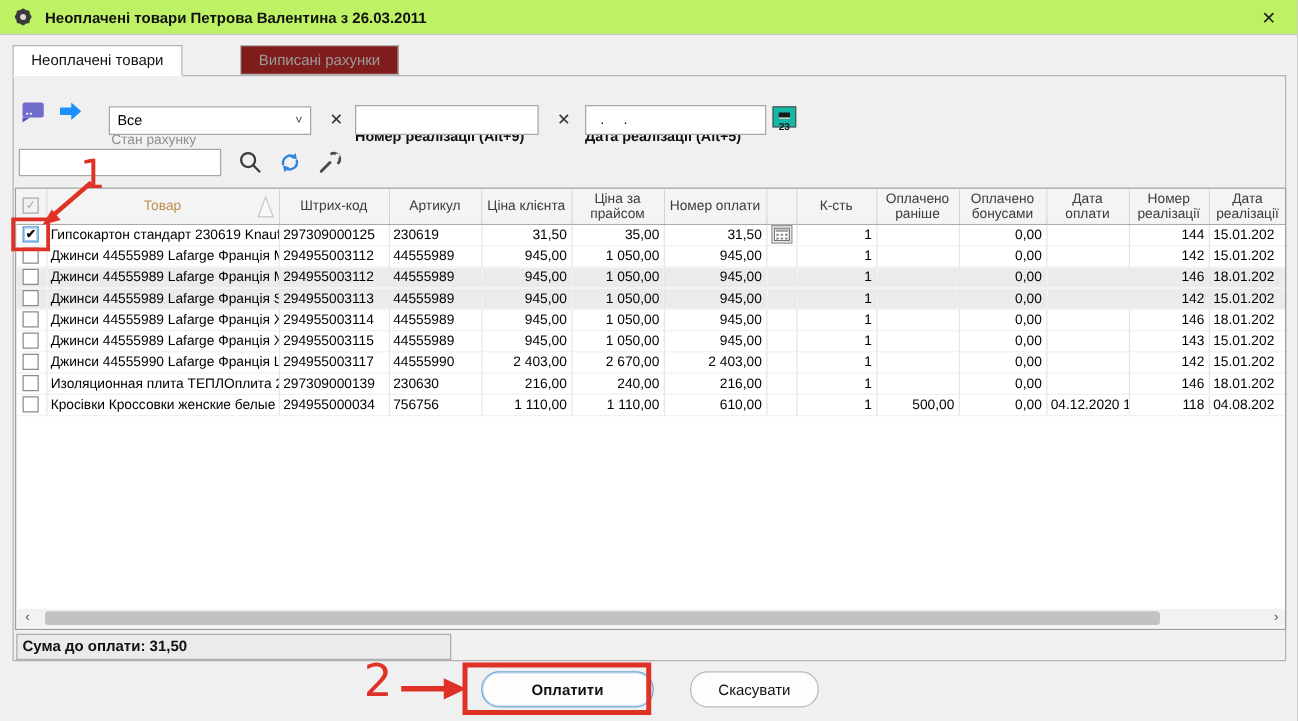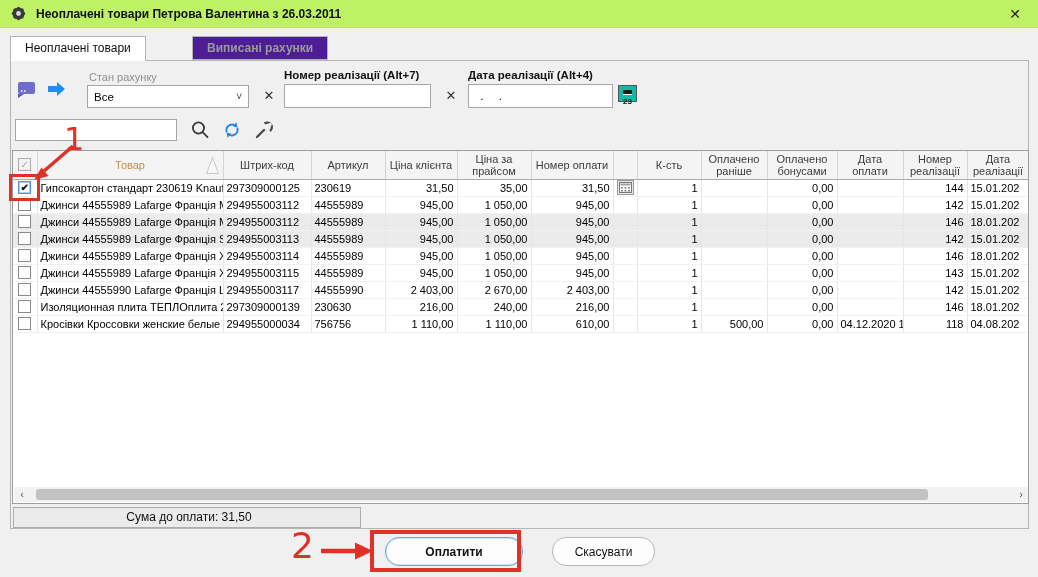--- a/index.html
+++ b/index.html
@@ -24,33 +24,33 @@
     position:absolute; right:14px; top:5px; width:18px; height:18px;
     font-size:14px; color:#222; text-align:center; line-height:18px; cursor:default;
   }
 
   
   .tab {
     position:absolute; top:36px; height:24px; line-height:22px;
     padding:0 14px; font-size:12px; border:1px solid #b4b4b4;
   }
   .tab.active { left:10px; background:#fff; color:#111; border-bottom-color:#fff; z-index:3; height:25px; }
-  .tab.inactive { left:192px; background:#4c1d95; color:#9b9b9b;font-weight:bold; }
+  .tab.inactive { left:192px; background:#7f1d1d; color:#9b9b9b; }
 
   
   .tabpage {
     position:absolute; left:10px; top:60px; width:1019px; height:469px;
     background:#f0f0f0; border:1px solid #b4b4b4; z-index:1;
   }
   .tp { position:absolute; }
 
   .icon-doc { left:5px; top:19px; width:21px; height:18px; }
   .icon-arrow { left:35px; top:19px; width:21px; height:18px; }
 
-  .lbl { font-size:11px; color:#111; white-space:nowrap; }
+  .lbl { font-size:11px; color:#111; white-space:nowrap;margin-top:35px; }
   .lbl.gray { color:#8f8f8f; }
   .lbl.bold { font-weight:bold; font-size:11.5px; }
 
   .combo {
     left:76px; top:24px; width:162px; height:23px;
     background:#fff; border:1px solid #a6a6a6; font-size:11.5px;
     display:flex; align-items:center; padding:0 6px;
   }
   .combo .chev { margin-left:auto; color:#444; font-size:10px; }
 
@@ -126,22 +126,22 @@
   .hs-arrow { width:16px; text-align:center; color:#555; font-size:11px; line-height:15px; }
   .hs-right { position:absolute; right:0; }
   .hs-thumb {
     position:absolute; left:22px; width:892px; top:2px; height:11px;
     background:#c2c2c2; border-radius:3px;
   }
 
   
   .status {
     position:absolute; top:446px; height:21px; background:#ebebeb;
-    border:1px solid #adadad; font-size:12px; font-weight:normal;
-    line-height:19px; padding-left:4px; color:#111;text-align:center;
+    border:1px solid #adadad; font-size:12px; font-weight:bold;
+    line-height:19px; padding-left:4px; color:#111;
   }
   .st-1 { left:2px; width:348px; }
   .st-2 { left:357px; width:364px; }
 
   
   .btn {
     position:absolute; top:537px; height:29px; background:#fdfdfd;
     border:1px solid #b8b8b8; border-radius:14px; font-size:12px;
     font-family:"Liberation Sans",sans-serif; color:#111; text-align:center;
   }
@@ -184,25 +184,25 @@
     <polygon points="2,6 11,6 11,2 19,9 11,16 11,12 2,12" fill="#1e8fff"></polygon>
   </svg>
 
   <span class="tp lbl gray" style="left:78px; top:10px;">Стан рахунку</span>
   <div class="tp combo">
     <span>Все</span>
     <span class="chev">˅</span>
   </div>
   <span class="tp clear-x x1">✕</span>
 
-  <span class="tp lbl bold" style="left:273px; top:8px;">Номер реалізації (Alt+7)</span>
+  <span class="tp lbl bold" style="left:273px; top:8px;">Номер реалізації (Alt+9)</span>
   <input class="tp txtin in-num" value="" style="">
   <span class="tp clear-x x2">✕</span>
 
-  <span class="tp lbl bold" style="left:457px; top:8px;">Дата реалізації (Alt+4)</span>
+  <span class="tp lbl bold" style="left:457px; top:8px;">Дата реалізації (Alt+5)</span>
   <input class="tp txtin in-date" value=" .  ." style="">
   <button class="tp cal-btn">
     <div class="cal-top"></div>
     <div class="cal-num">23</div>
   </button>
 
   <input class="tp txtin in-search" value="" style="">
   <svg class="tp tool-ic ic-search" viewBox="0 0 22 22">
     <circle cx="9.5" cy="9" r="5.6" fill="none" stroke="#3a3a3a" stroke-width="1.8"></circle>
     <line x1="13.6" y1="13.2" x2="18.5" y2="18.2" stroke="#3a3a3a" stroke-width="1.8" stroke-linecap="round"></line>

